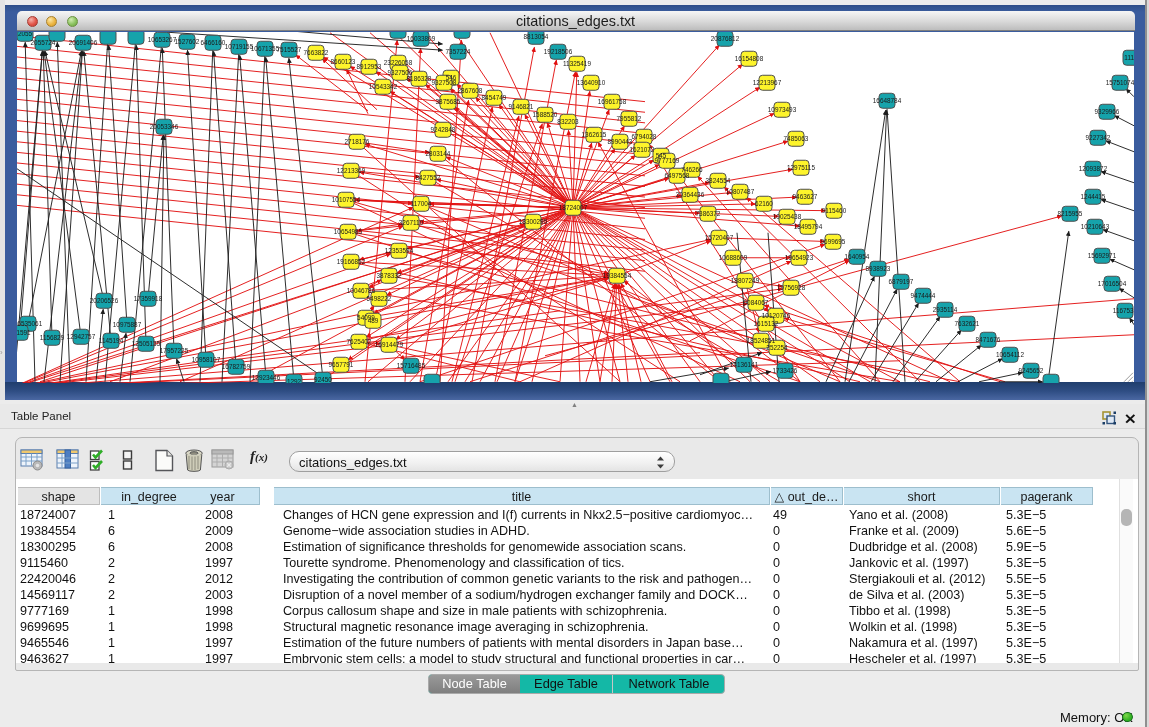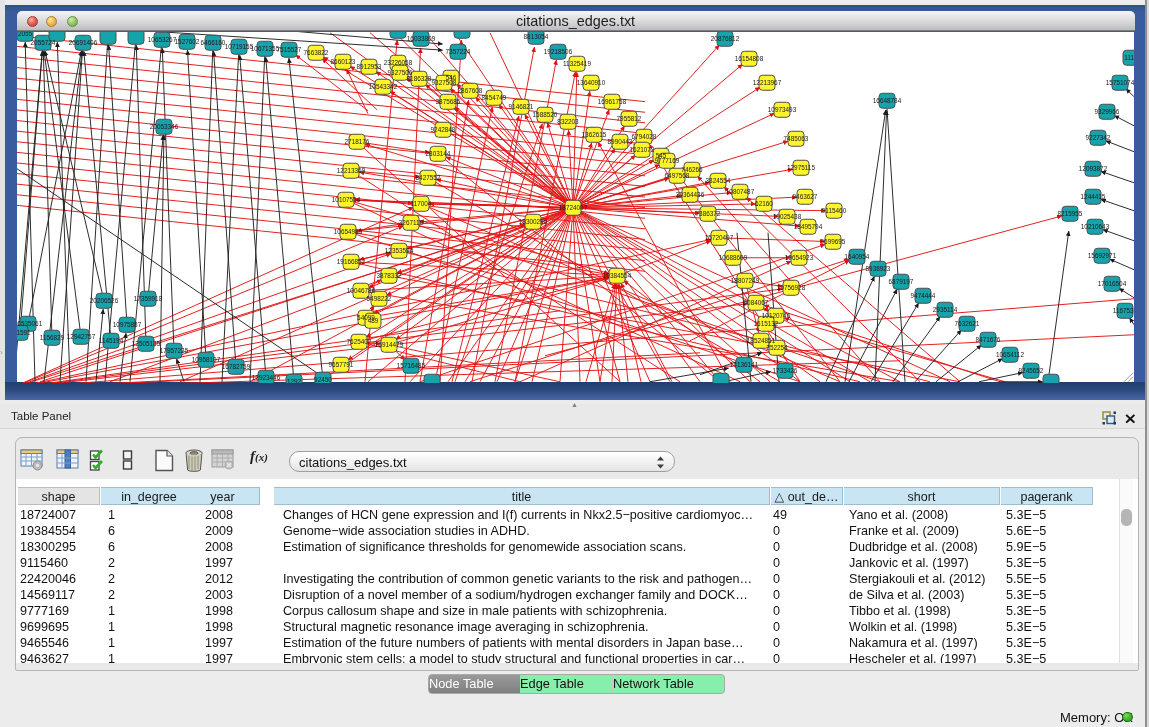--- a/index.html
+++ b/index.html
@@ -59,22 +59,22 @@
   color:#111; white-space:nowrap; }
 .trow span { position:absolute; top:0.5px; }
 .c0 { left:2px; } .c1 { left:90px; } .c2 { left:187px; } .c3 { left:265px; }
 .c4 { left:755px; } .c5 { left:831px; } .c6 { left:988px; }
 #vscroll { position:absolute; left:1119px; top:479px; width:14px; height:184px;
   background:#fafafa; border-left:1px solid #e0e0e0; }
 #vthumb { position:absolute; left:1120.5px; top:509px; width:11px; height:17px;
   background:#b5b5b5; border-radius:5px; }
 
 #tabs { position:absolute; left:428px; top:673.5px; width:297px; height:20px;
-  background:#86efac; border:1px solid #a9a9a9; border-radius:4px; font-size:12.8px;
-  color:#111; }
+  background:#14b8a6; border:1px solid #a9a9a9; border-radius:4px; font-size:12.8px;
+  color:#111; text-align:center; }
 #tab1 { position:absolute; left:0; top:0; width:91px; height:18.5px;
   background:linear-gradient(#9a9a9a,#7f7f7f); color:#fff; border-radius:3px 0 0 3px;
   line-height:18px; }
 #tab2 { position:absolute; left:91px; top:0; width:93px; height:18.5px; line-height:18px;
   border-right:1px solid #c6c6c6; }
 #tab3 { position:absolute; left:184px; top:0; width:112px; height:18.5px; line-height:18px; }
 #memline { position:absolute; left:1060px; top:710px; font-size:13px; color:#111; }
 #memdot { position:absolute; left:1122px; top:711.5px; width:10.5px; height:10.5px;
   border-radius:50%; background:radial-gradient(circle at 35% 30%, #7fd84a, #35b325 60%, #1f9a18);
   border:1px solid #15701a; }
@@ -734,20 +734,21 @@
         <span class="c2">2008</span>
         <span class="c3">Estimation of significance thresholds for genomewide association scans.</span>
         <span class="c4">0</span>
         <span class="c5">Dudbridge et al. (2008)</span>
         <span class="c6">5.9E−5</span>
       </div>
 <div class="trow" style="top:76px">
         <span class="c0">9115460</span>
         <span class="c1">2</span>
         <span class="c2">1997</span>
+        <span class="c3">Tourette syndrome. Phenomenology and classification of tics.</span>
         <span class="c4">0</span>
         <span class="c5">Jankovic et al. (1997)</span>
         <span class="c6">5.3E−5</span>
       </div>
 <div class="trow" style="top:92px">
         <span class="c0">22420046</span>
         <span class="c1">2</span>
         <span class="c2">2012</span>
         <span class="c3">Investigating the contribution of common genetic variants to the risk and pathogen…</span>
         <span class="c4">0</span>

